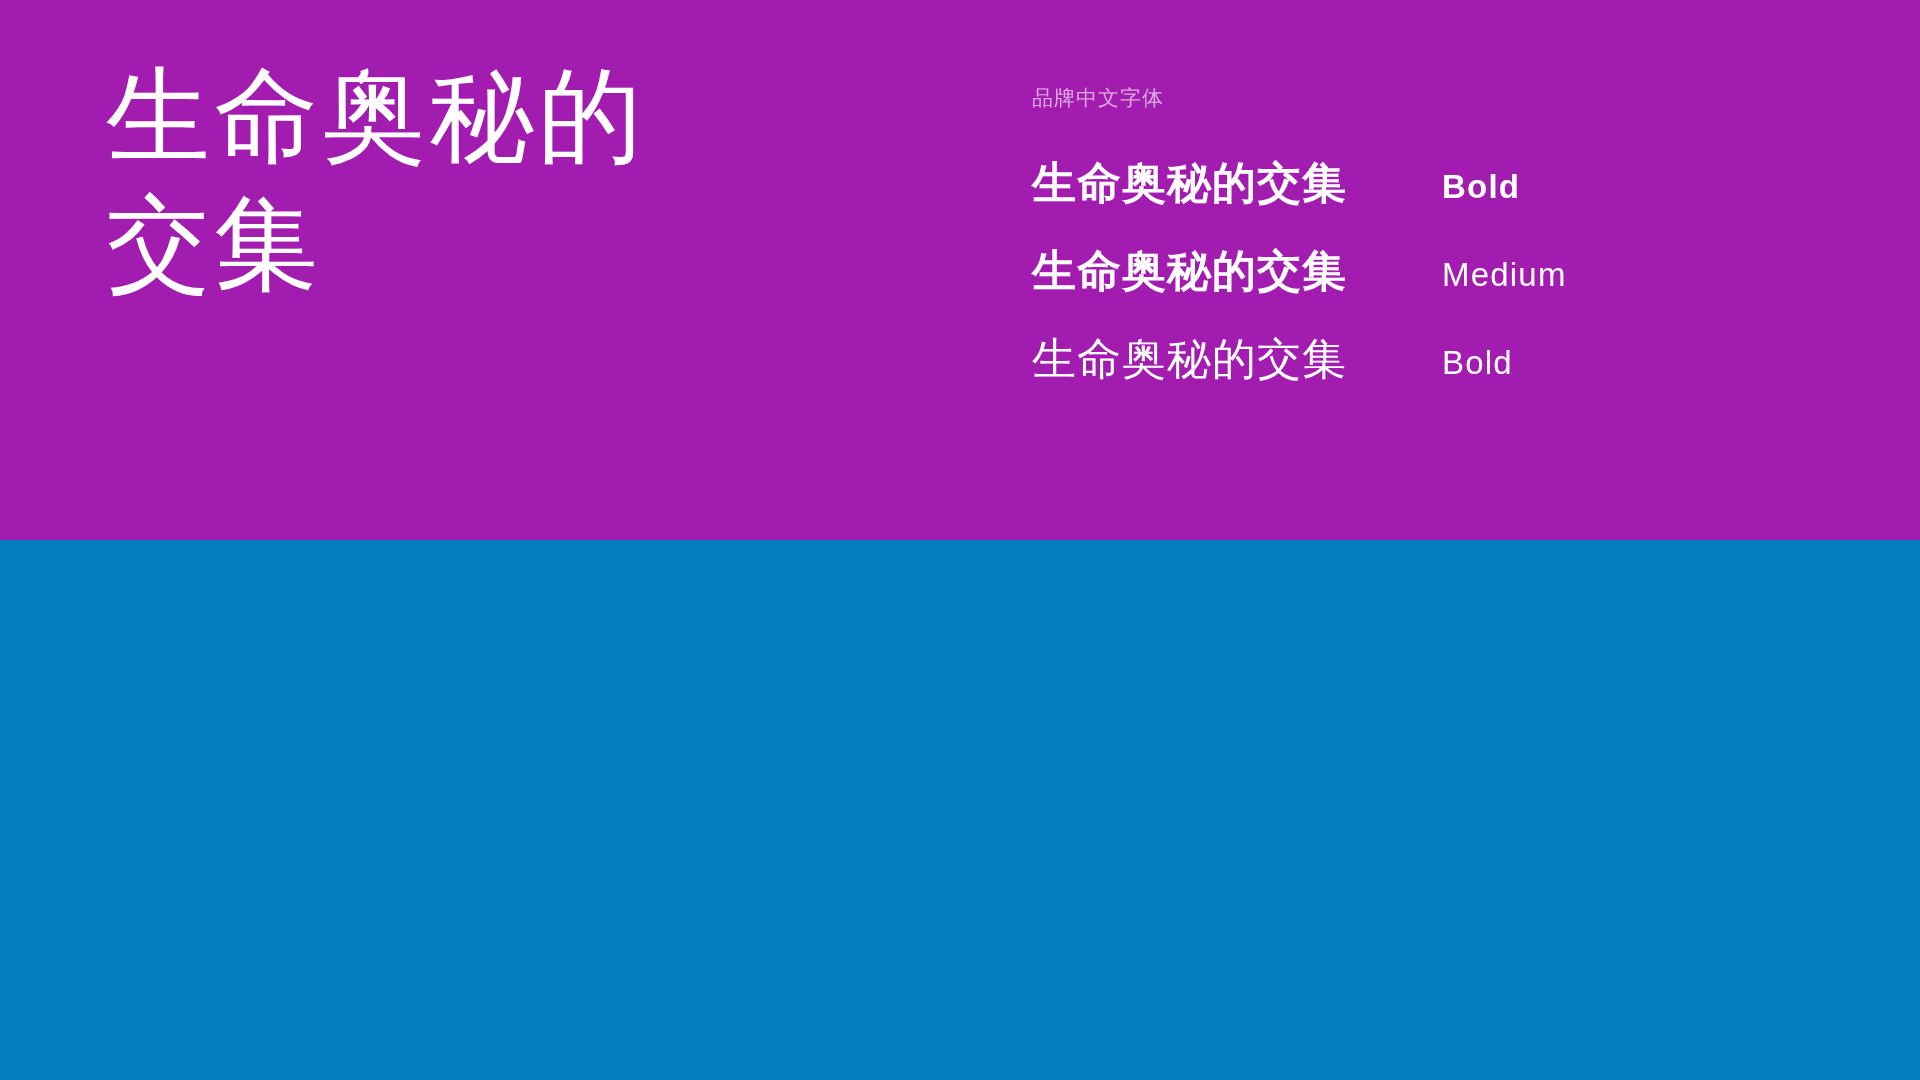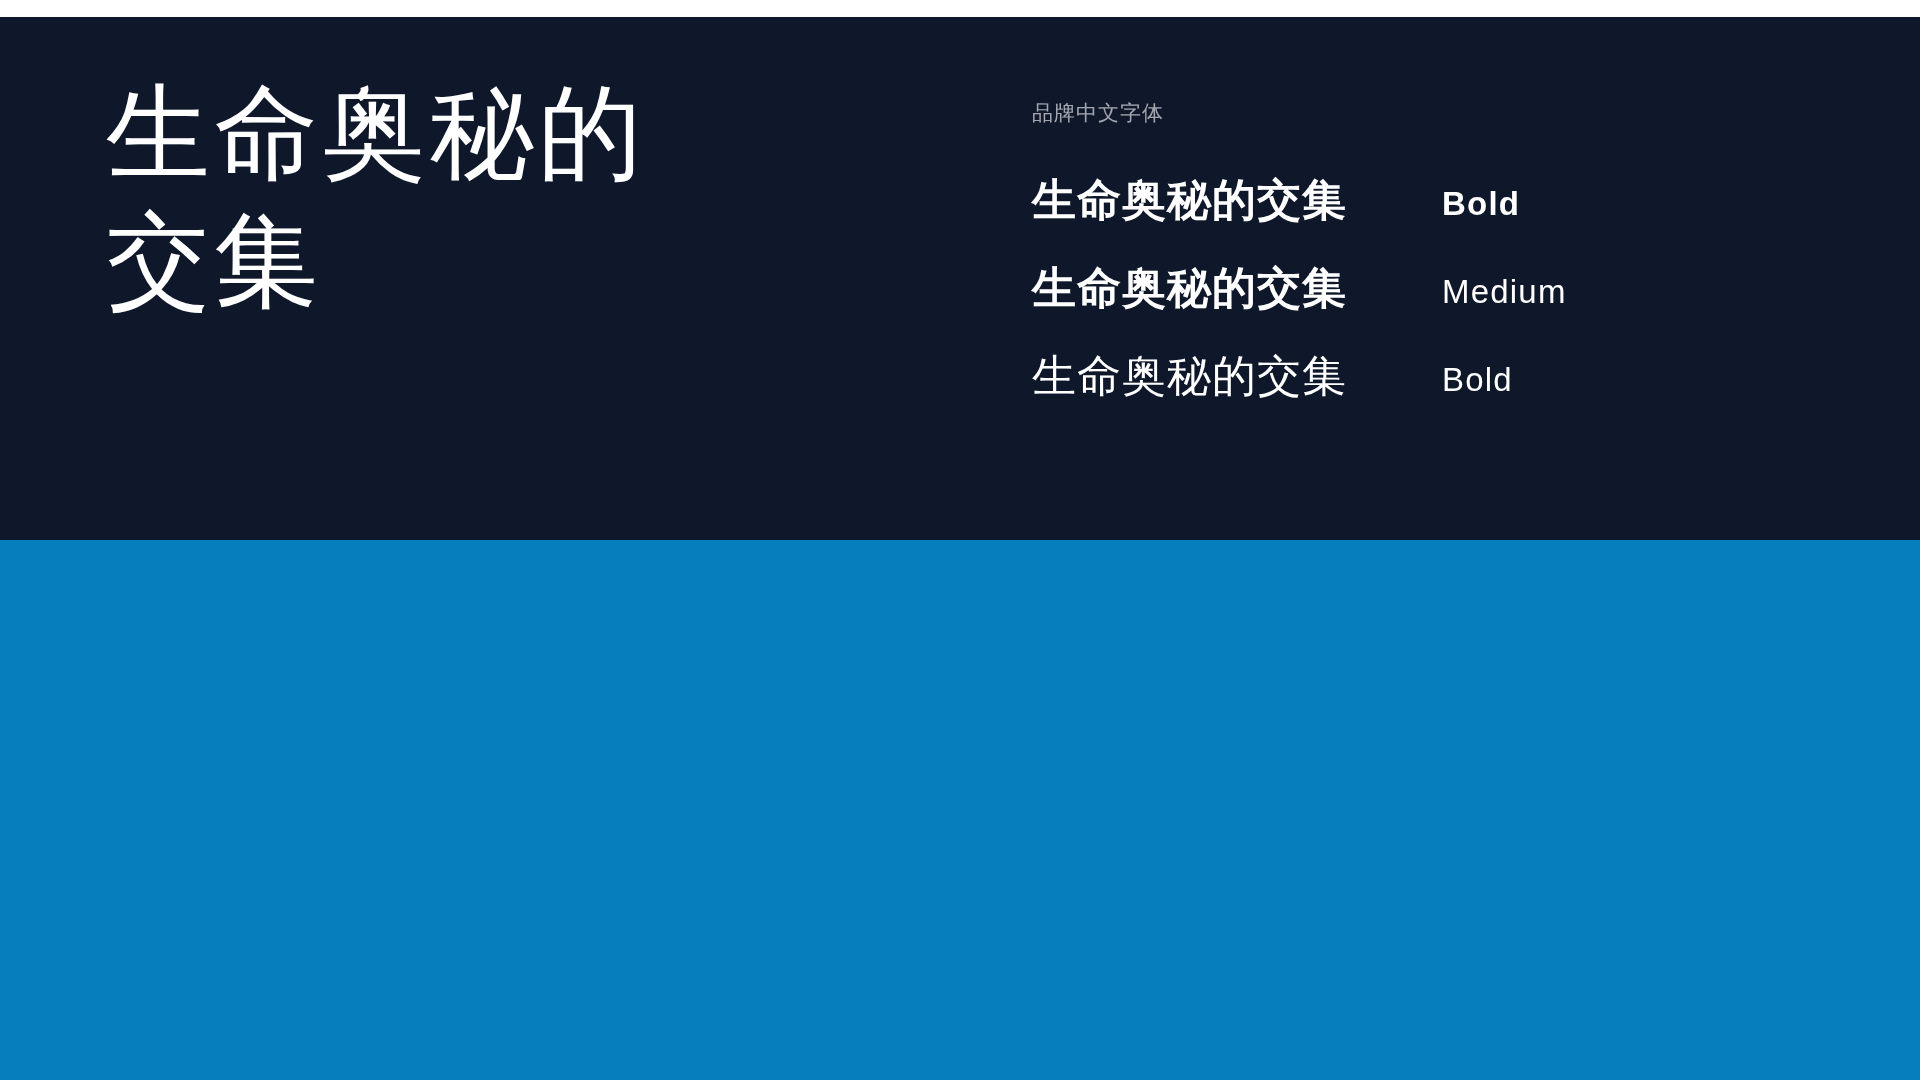--- a/index.html
+++ b/index.html
@@ -24,22 +24,21 @@
   
   .section {
     position: absolute;
     left: 0;
     width: 1920px;
     overflow: hidden;
   }
   .section-cn {
     top: 0;
     height: 700px;
-    background: #0f172a;
-    margin-top: 17px;
+    background: #a21caf;
   }
   .section-en {
     top: 540px;
     height: 540px;
     background: #067dbd;
   }
 
   
   .cn-hero {
     position: absolute;
@@ -65,21 +64,21 @@
   }
   .spec-label {
     color: rgba(255,255,255,0.62);
     font-size: 21px;
     font-weight: 400;
     letter-spacing: 1px;
     line-height: 28px;
     margin: 0 0 40px 0;
   }
   .spec-label.cn {
-    font-family: Liberation Mono, monospace;
+    font-family: Liberation Serif, serif;
     font-weight: 300;
   }
 
   .spec-row {
     display: flex;
     align-items: baseline;
   }
   .cn-row-bold    { margin-bottom: 22px; }
   .cn-row-medium  { margin-bottom: 22px; }
 

